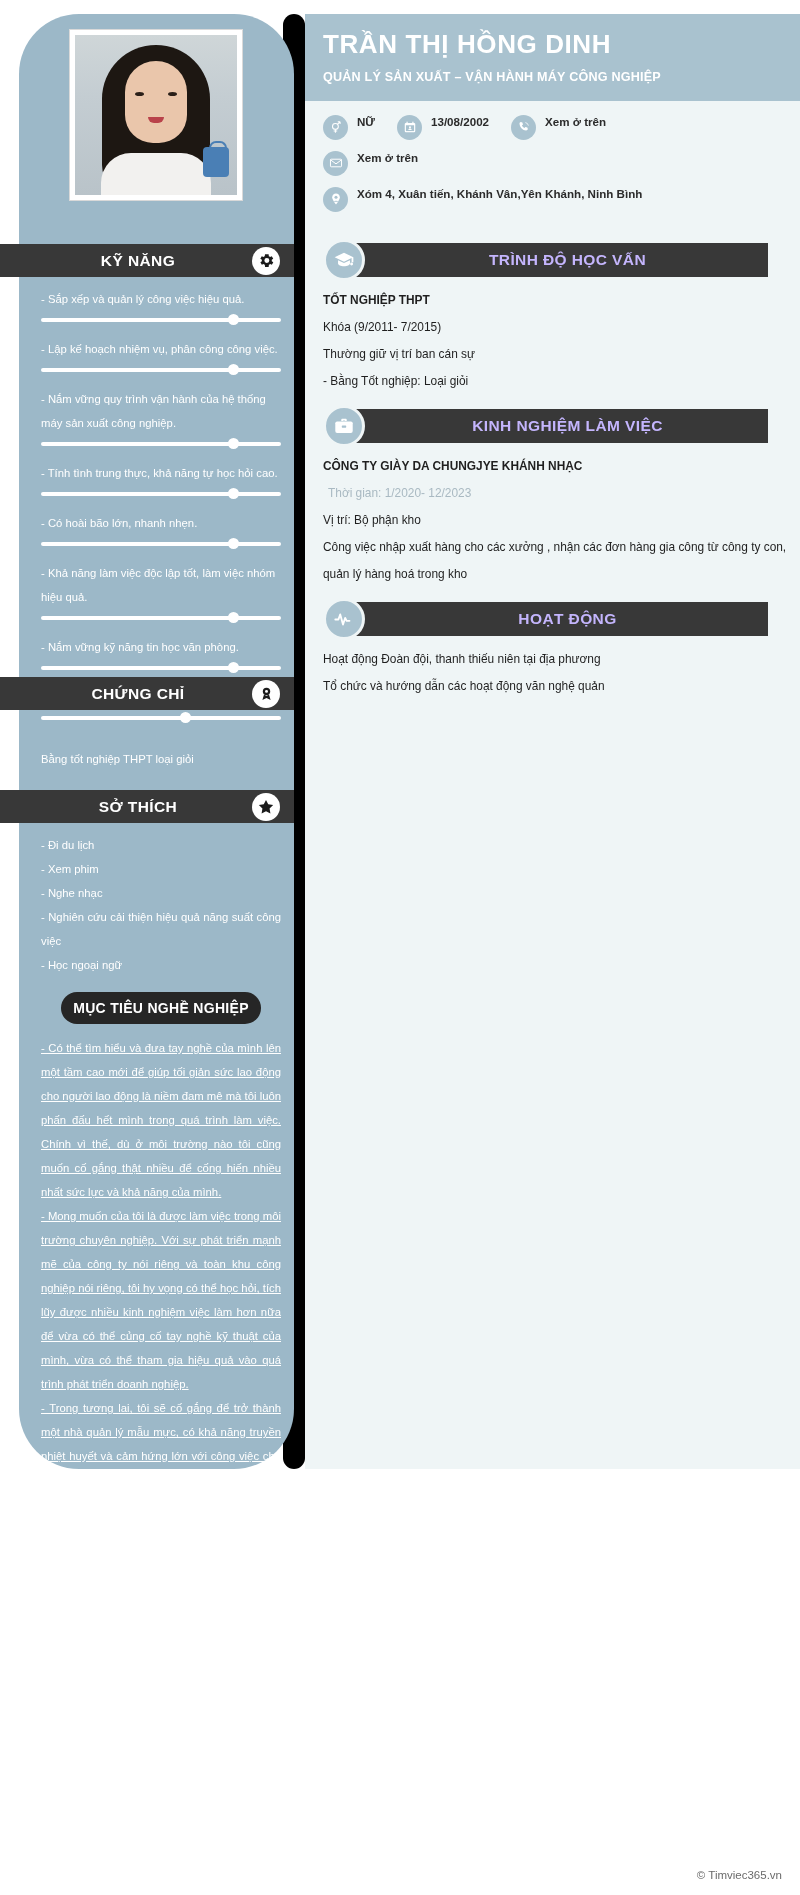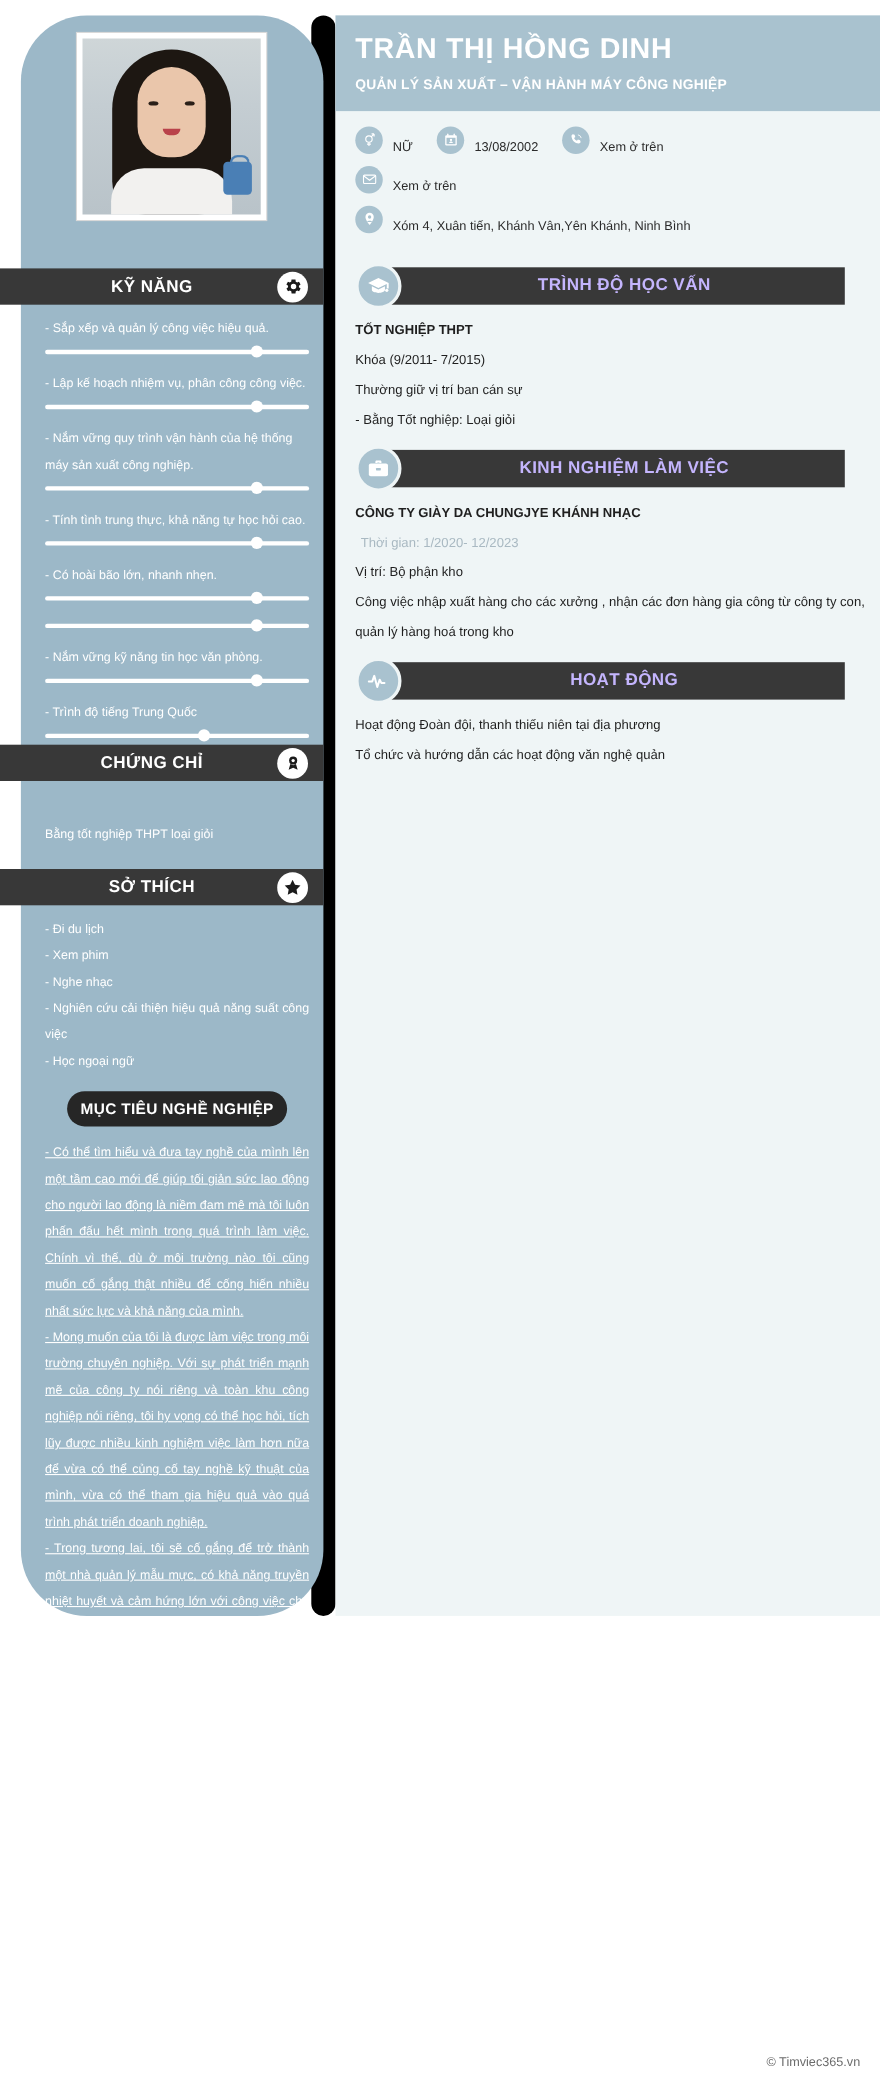--- a/index.html
+++ b/index.html
@@ -276,23 +276,24 @@
     padding: 14px 18px 6px 18px;
   }
   .contact-row {
     display: flex;
     align-items: center;
     margin-bottom: 11px;
     flex-wrap: nowrap;
   }
   .contact-cell {
     display: flex;
-    align-items: flex-end;
+    align-items: flex-start;
     margin-right: 22px;
     white-space: nowrap;
+    font-weight: bold;
   }
   .c-icon {
     width: 25px;
     height: 25px;
     border-radius: 50%;
     background: #a9c2cf;
     margin-right: 9px;
     flex: 0 0 25px;
     display: flex;
     align-items: center;
@@ -421,20 +422,21 @@
           </div>
         </div>
         <div class="skill-item">
           <div class="skill-label">- Có hoài bão lớn, nhanh nhẹn.</div>
           <div class="slider">
             <div class="slider-track"></div>
             <div class="slider-knob" style="left:80%"></div>
           </div>
         </div>
         <div class="skill-item">
+          <div class="skill-label">- Khả năng làm việc độc lập tốt, làm việc nhóm hiệu quả.</div>
           <div class="slider">
             <div class="slider-track"></div>
             <div class="slider-knob" style="left:80%"></div>
           </div>
         </div>
         <div class="skill-item">
           <div class="skill-label">- Nắm vững kỹ năng tin học văn phòng.</div>
           <div class="slider">
             <div class="slider-track"></div>
             <div class="slider-knob" style="left:80%"></div>

